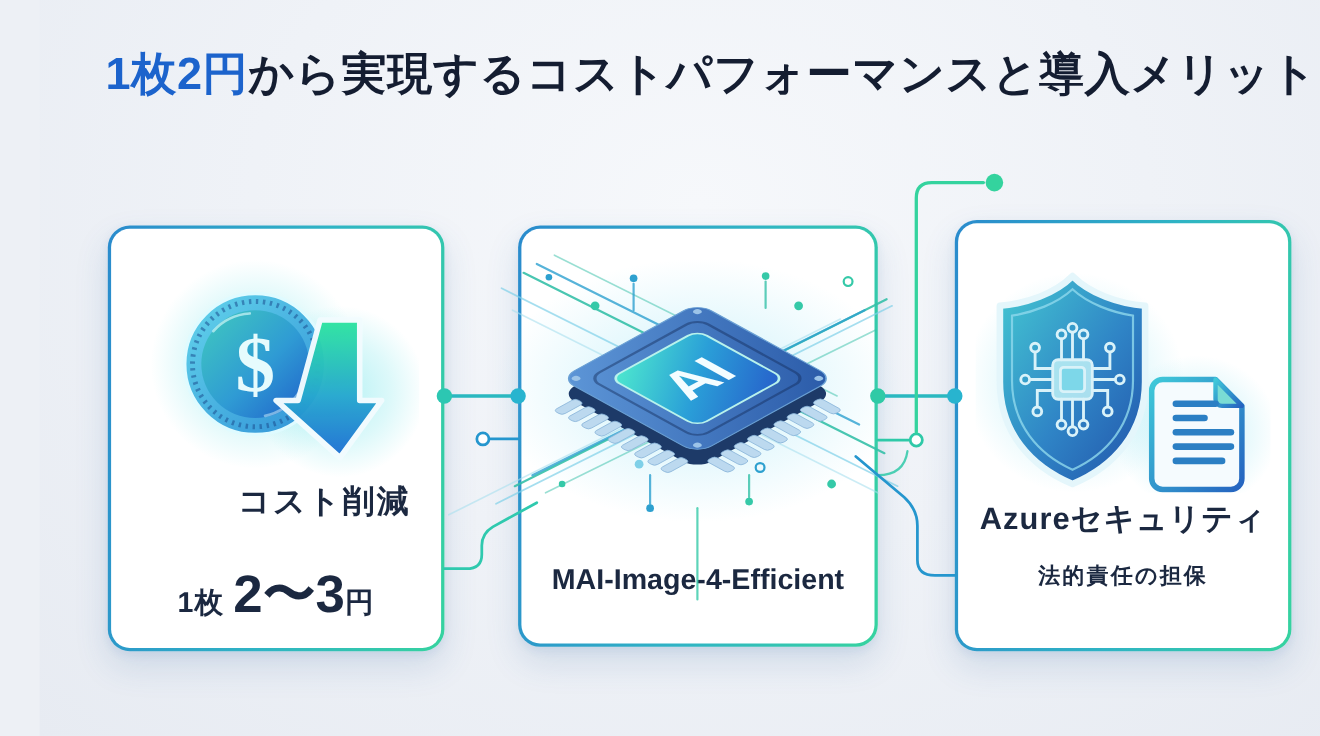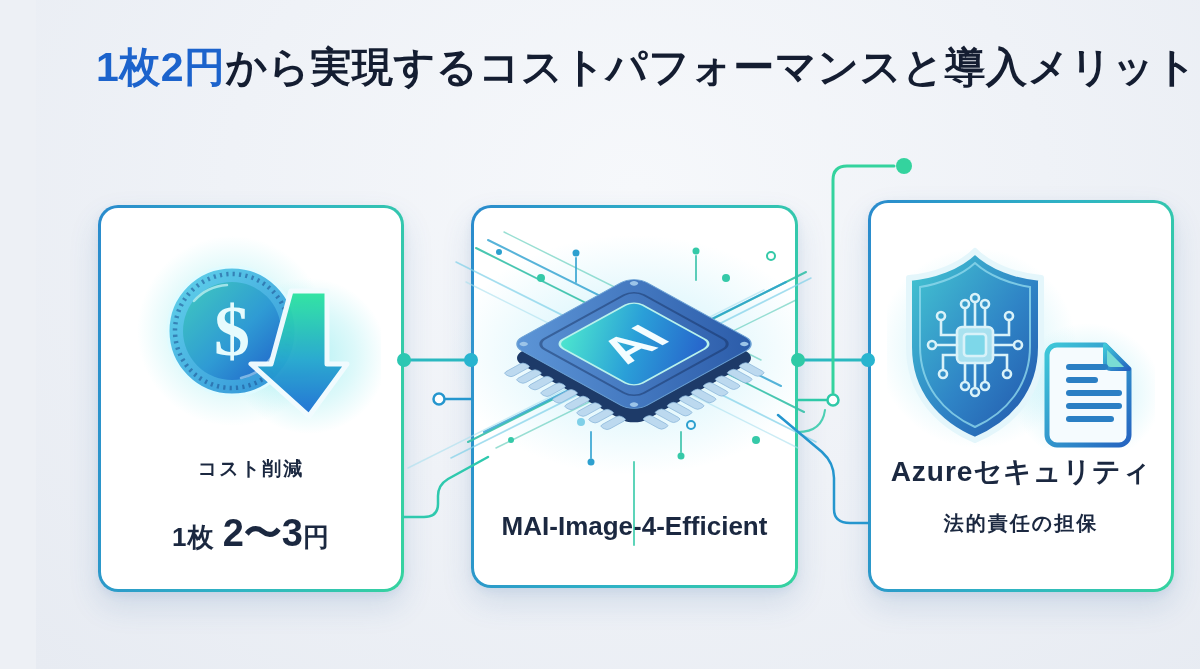--- a/index.html
+++ b/index.html
@@ -28,23 +28,23 @@
     position:relative;width:100%;height:100%;border-radius:17px;
     background:#ffffff;overflow:visible;
   }
   .card-left {left:62px; top:205px;width:300px;height:381px;}
   .card-mid  {left:435px;top:205px;width:321px;height:377px;}
   .card-right{left:832px;top:200px;width:300px;height:386px;}
   .card-title{
     position:absolute;left:0;width:100%;text-align:center;
     font-weight:800;color:#1b2840;
   }
-  .t-cost    {top:248px;font-size:19px;letter-spacing:2px;}
+  .t-cost    {top:228px;font-size:29px;letter-spacing:2px;padding-left:44px;}
   .t-price   {top:300px;font-size:26px;letter-spacing:1px;}
-  .t-price .big{font-size:38px;letter-spacing:0;}
+  .t-price .big{font-size:48px;letter-spacing:0;}
   .t-model   {top:303px;font-size:26px;letter-spacing:0;}
   .t-sec1    {top:250px;font-size:28px;letter-spacing:1px;}
   .t-sec2    {top:307px;font-size:20px;letter-spacing:2px;}
   .icon-svg{position:absolute;pointer-events:none;}
   .overlay{
     position:absolute;left:0;top:0;width:1200px;height:669px;
     pointer-events:none;
   }
 </style>
 </head>

